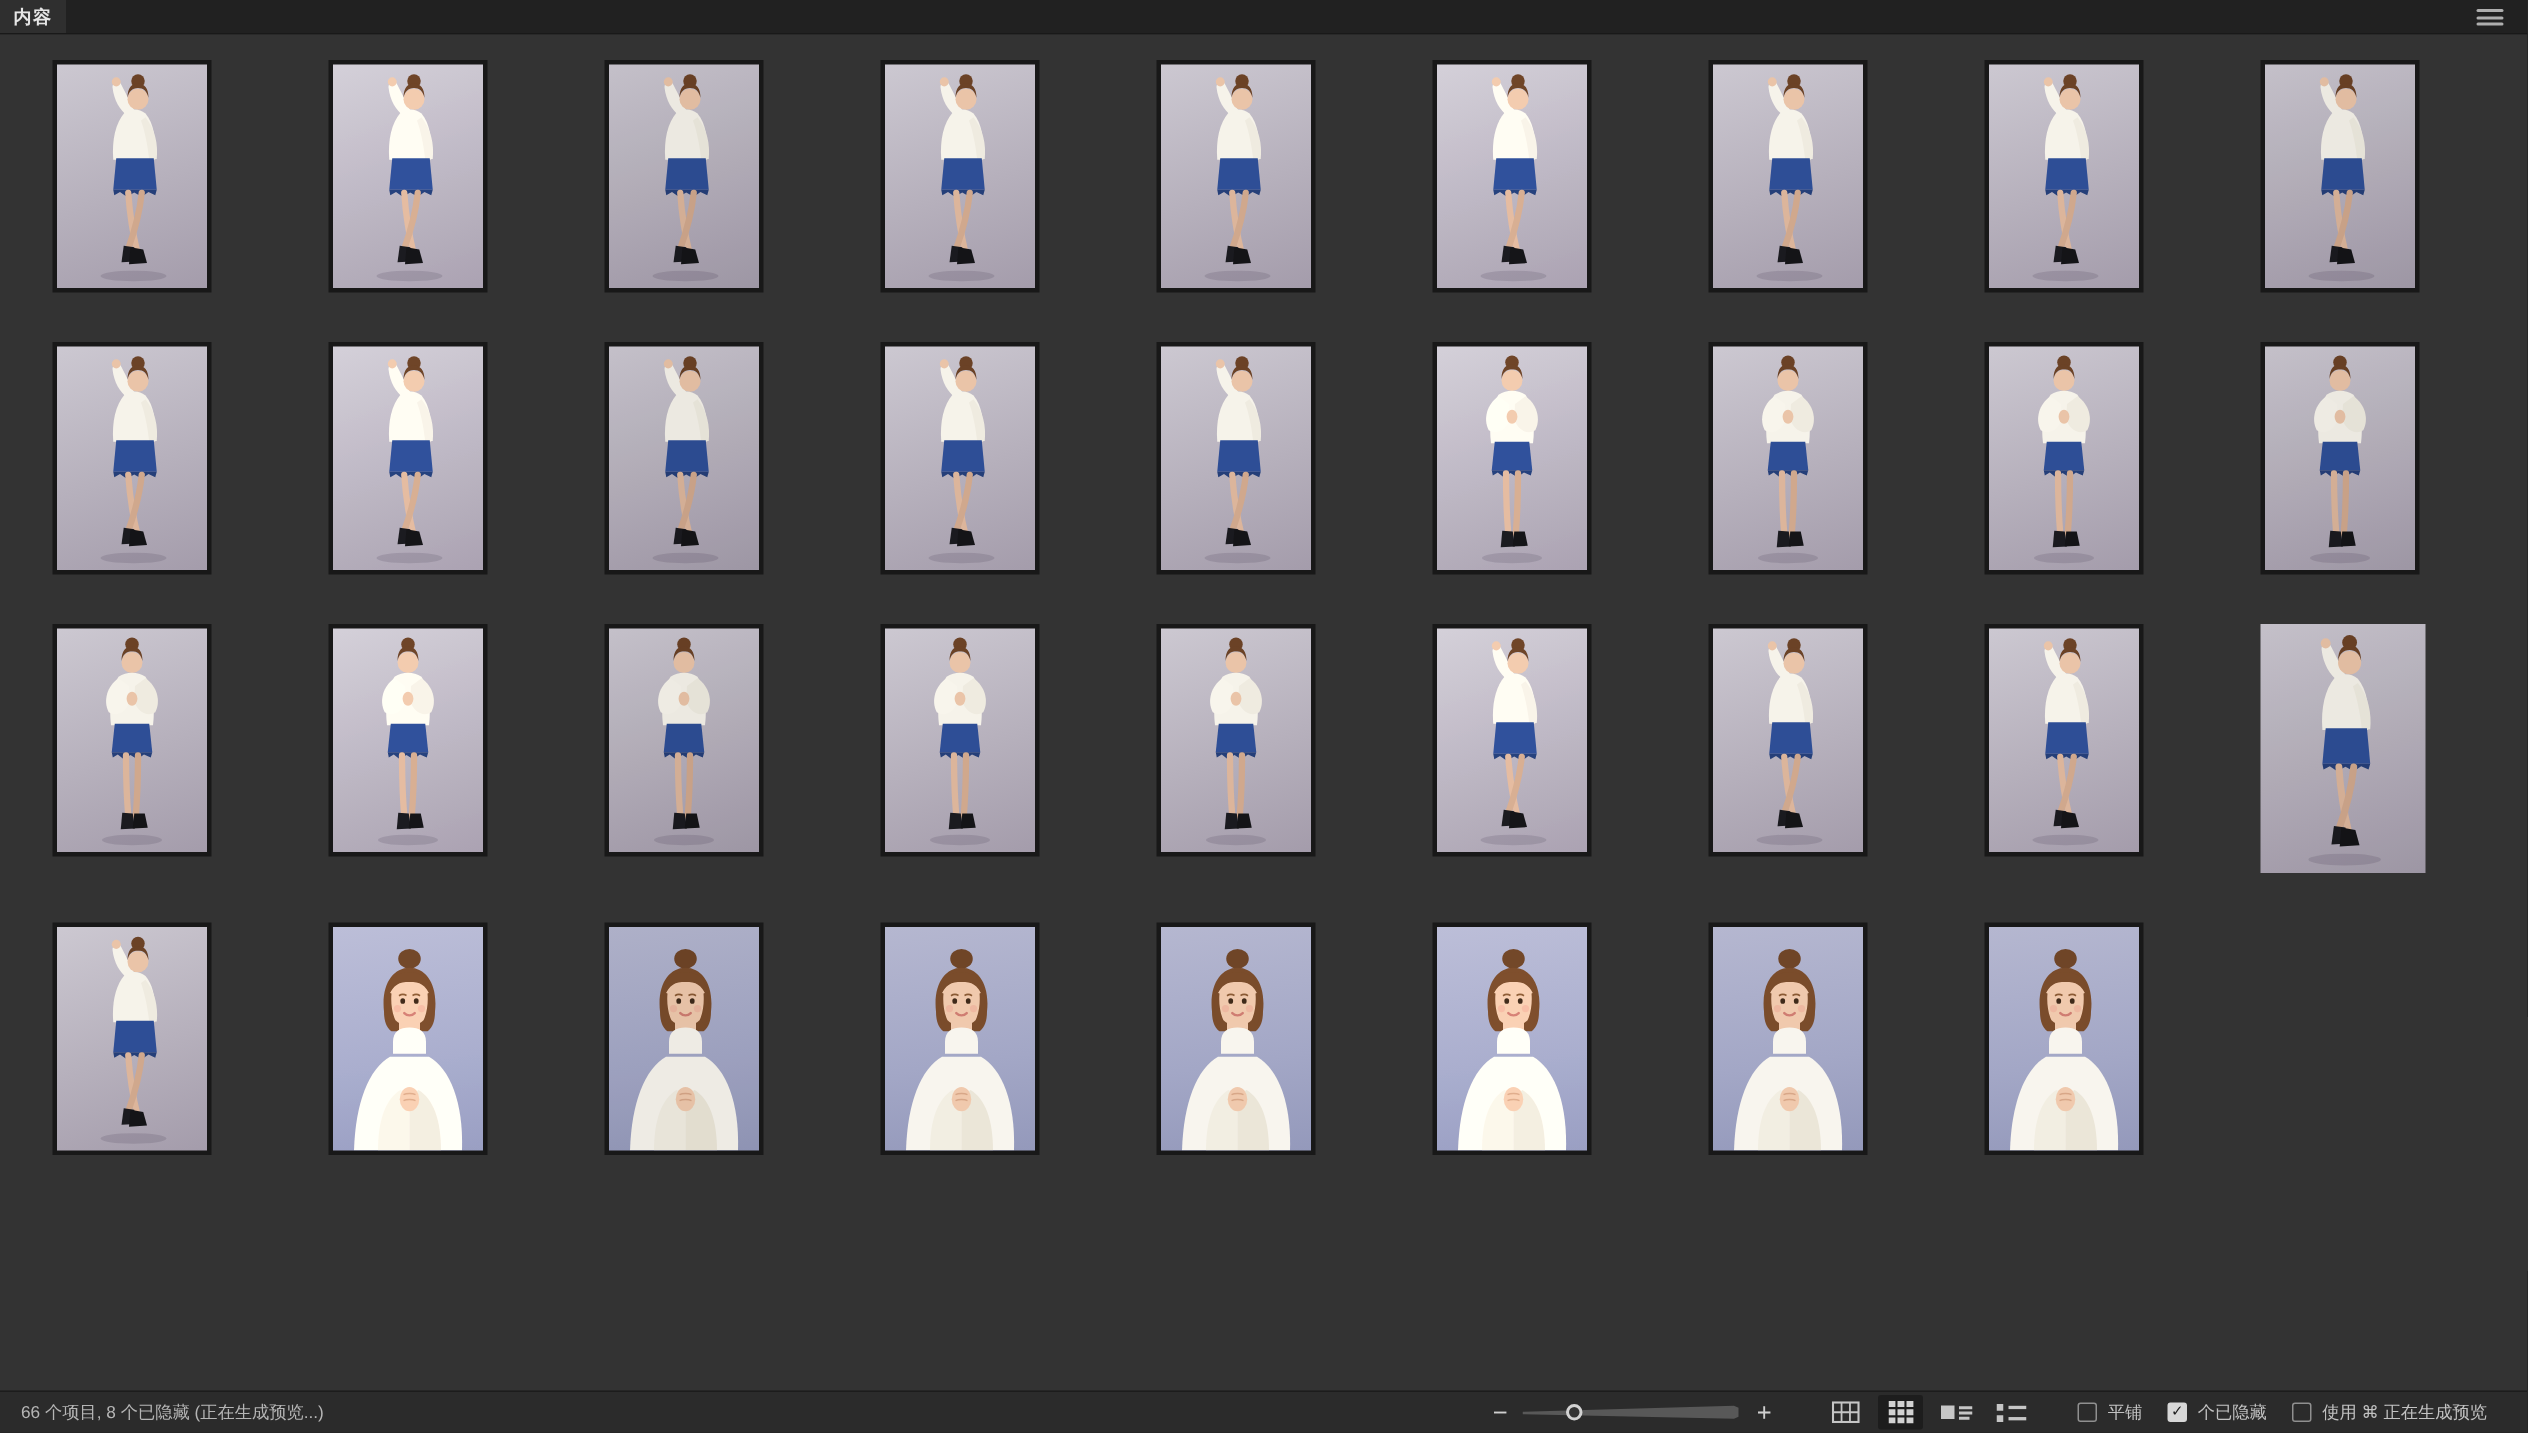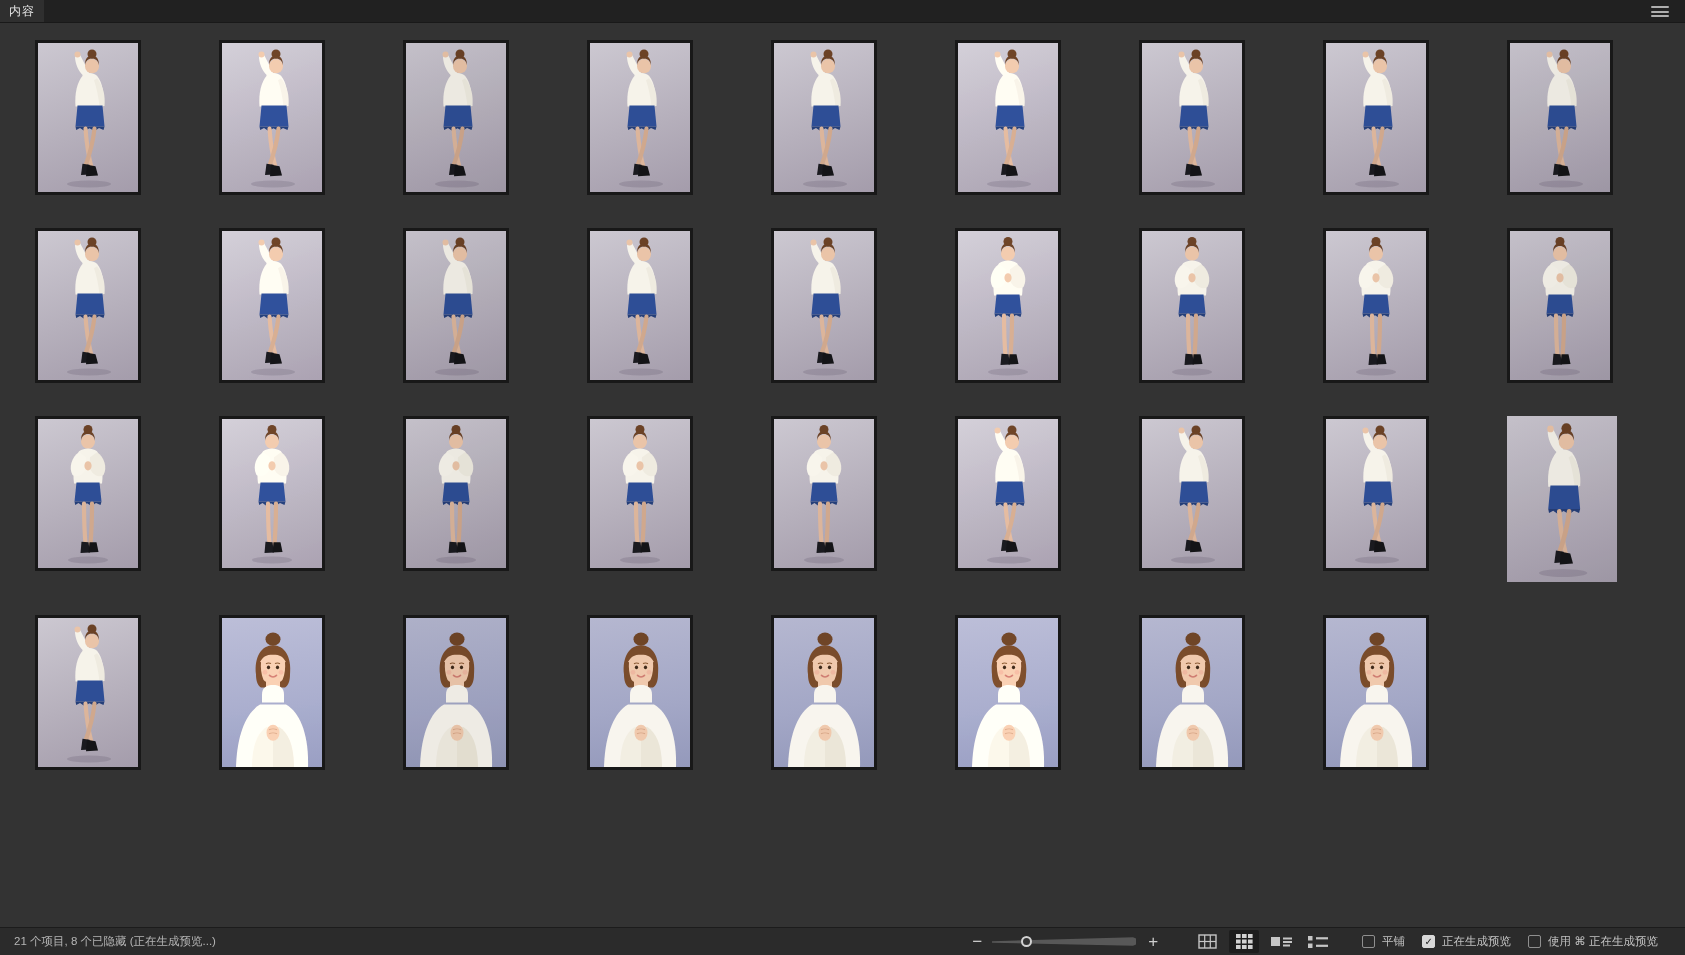--- a/index.html
+++ b/index.html
@@ -4,21 +4,21 @@
 <style>
   html,body{margin:0;padding:0;background:#1e1e1e;}
   .app{position:relative;width:1685px;height:955px;background:#333333;
        font-family:"Liberation Sans","DejaVu Sans",sans-serif;overflow:hidden;
        -webkit-font-smoothing:antialiased;}
 
   
   .tabbar{position:absolute;top:0;left:0;right:0;height:22px;background:#212121;
           border-bottom:1px solid #191919;}
   .tab{display:inline-block;height:22px;line-height:22px;padding:0 9px;background:#2f2f2f;
-       color:#e6e6e6;font-size:12px;font-weight:normal;letter-spacing:1px;}
+       color:#e6e6e6;font-size:12px;font-weight:bold;letter-spacing:1px;}
   .panel-menu{position:absolute;right:16px;top:6px;width:18px;height:11px;cursor:pointer;}
   .panel-menu i{display:block;height:2px;background:#aeaeae;margin-bottom:2.5px;border-radius:1px;}
 
   
   .content{position:absolute;top:23px;left:0;right:0;bottom:27px;background:#333333;
            padding:17px 0 0 35px;box-sizing:border-box;overflow:hidden;}
   .thumb-row{display:flex;align-items:flex-start;margin-bottom:33px;}
   .thumb{flex:none;width:106px;height:155px;background:#181818;padding:3px;margin-right:78px;
          box-sizing:border-box;cursor:pointer;}
   .thumb.large{width:110px;height:166px;padding:0;background:transparent;}
@@ -812,21 +812,21 @@
  <path d="M72 148 C72 128 67 114 57 108 L51 112 L51 148 Z" fill="#ebe6d8"></path>
  <ellipse cx="51" cy="114" rx="6.5" ry="8" fill="#f0c9ad"></ellipse>
  <path d="M47 111 C49 110 53 110 55 111 M47 115 C49 114 53 114 55 115" stroke="#d8a788" stroke-width="1" fill="none"></path>
 </svg>
           </div>
         </div>
       </div>
     </div>
 
   <div class="statusbar">
-    <span class="status-text">21 个项目, 8 个已隐藏 (正在生成预览...)</span>
+    <span class="status-text">66 个项目, 8 个已隐藏 (正在生成预览...)</span>
 
     <div class="sb-controls">
       <span class="zoom-btn">−</span>
 
       <div class="slider">
         <svg viewBox="0 0 146 15">
           <polygon points="0,7.2 141,3.2 144,4.5 144,10.5 141,11.8 0,8.8" fill="#585858"></polygon>
         </svg>
         <div class="slider-knob" id="slider-knob" style="left: calc(24% - 6px);"></div>
       </div>
@@ -870,19 +870,19 @@
    <rect x="0" y="8.5" width="4.5" height="4.5" fill="#c6c6c6"></rect>
    <rect x="8" y="9.7" width="12" height="2.2" fill="#c6c6c6"></rect>
             </svg>
           </span>
         </div>
 
       <div class="cbgroup" id="cbgroup">
           <span class="cb"></span>
           <span class="cb-label">平铺</span>
           <span class="cb checked">✓</span>
-          <span class="cb-label">正在生成预览</span>
+          <span class="cb-label">个已隐藏</span>
           <span class="cb"></span>
           <span class="cb-label">使用 ⌘ 正在生成预览</span>
         </div>
     </div>
   </div>
 </div>
 
 </body></html>

